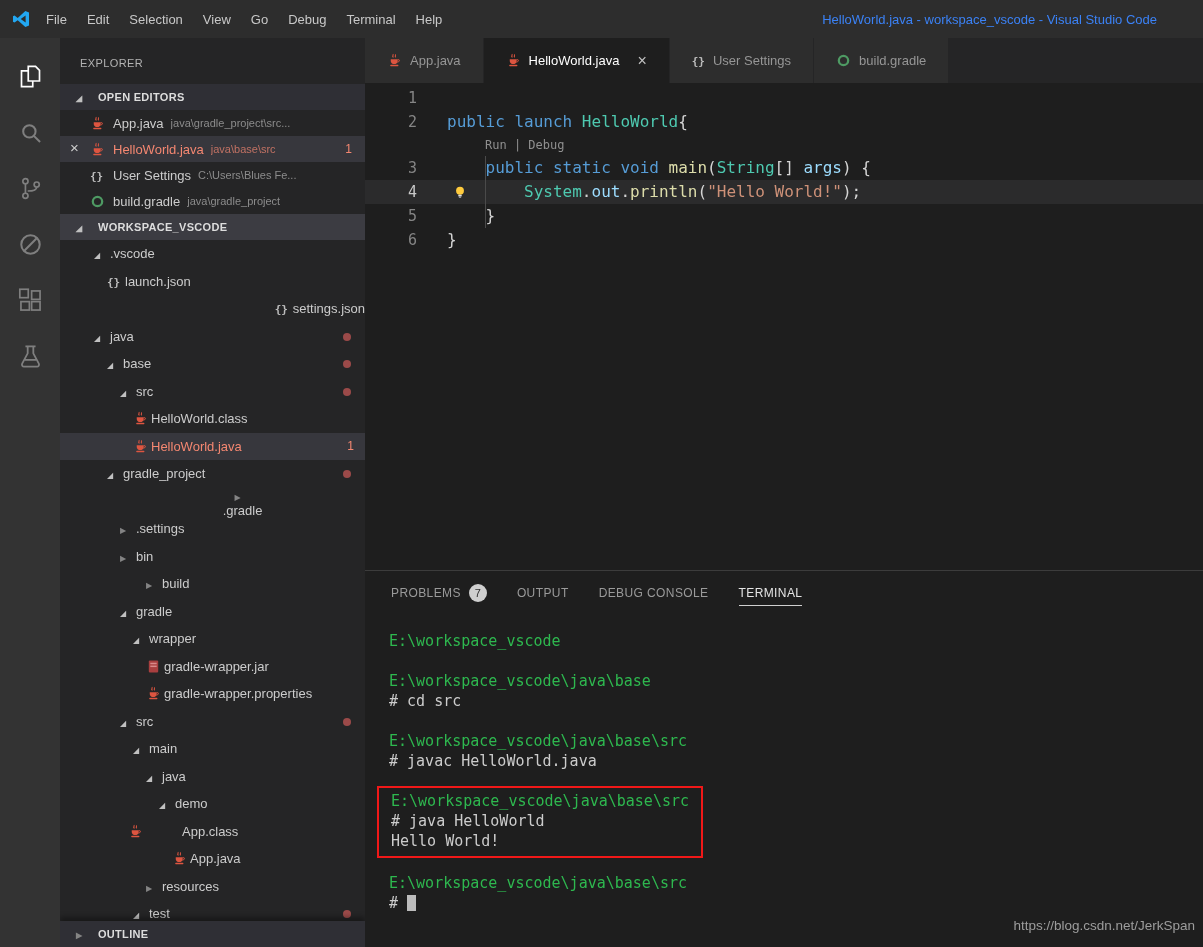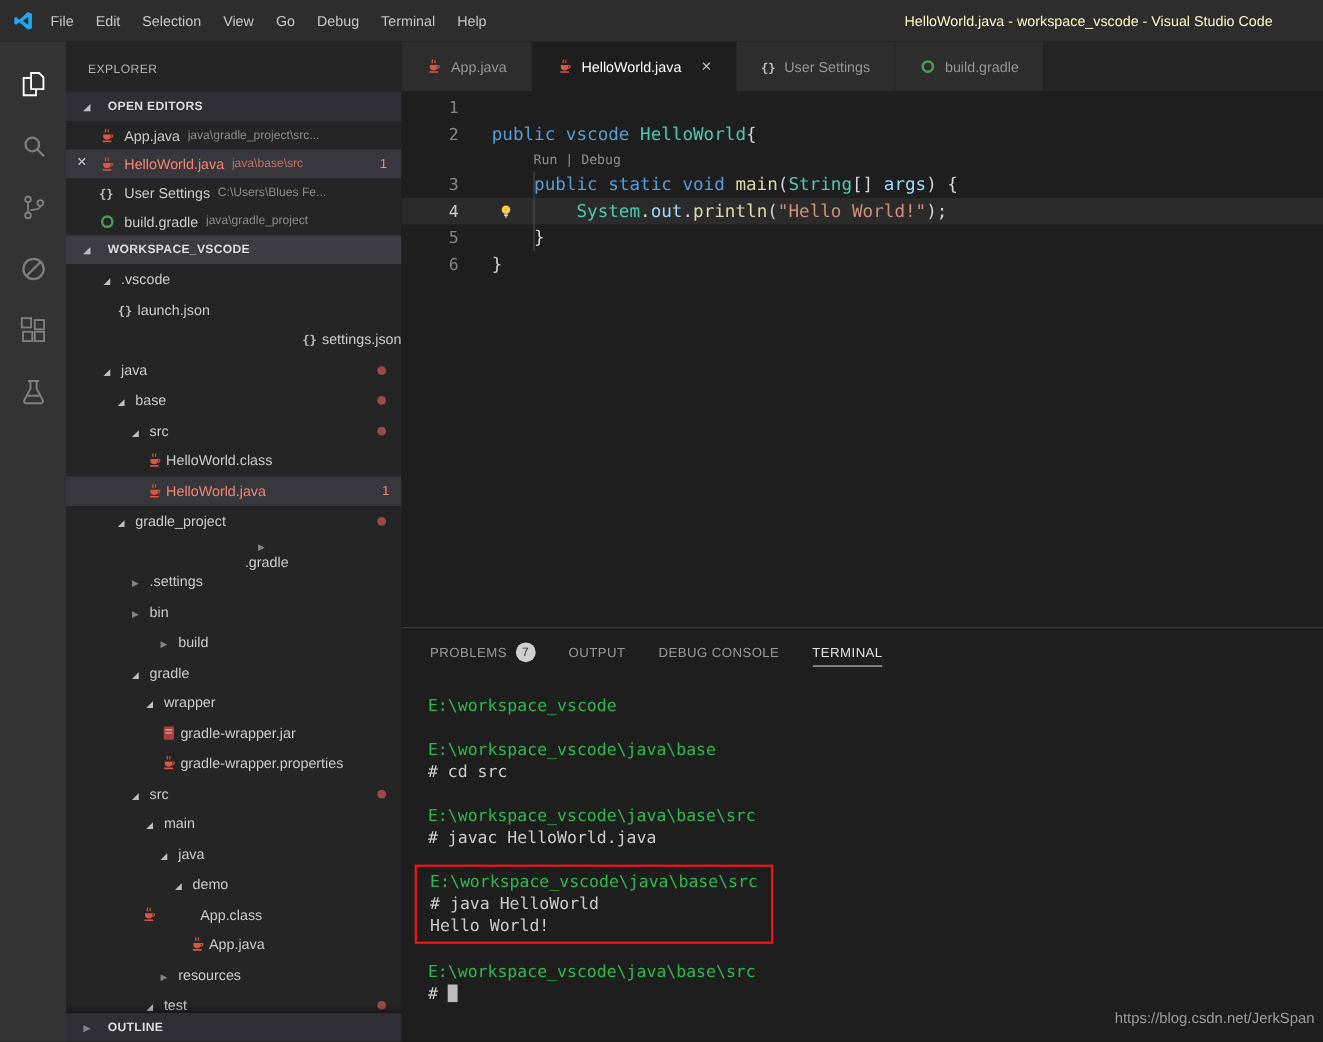--- a/index.html
+++ b/index.html
@@ -6,21 +6,21 @@
   html,body { background:#161616; }
   body { font-family:"Liberation Sans", sans-serif; }
 
   .window { position:relative; width:1203px; height:947px; background:#1e1e1e; overflow:hidden; color:#ccc; }
 
   
   .titlebar { height:38px; background:#2d2d2d; display:flex; align-items:center; font-size:13px; color:#c8c8c8; }
   .logo { margin:0 6px 0 12px; display:flex; align-items:center; }
   .menubar { display:flex; height:100%; align-items:center; }
   .menu-item { padding:0 10px; height:100%; display:flex; align-items:center; cursor:default; }
-  .window-title { margin-left:auto; margin-right:46px; color:#fef9c3; white-space:nowrap; }
+  .window-title { margin-left:auto; margin-right:46px; color:#3b82f6; white-space:nowrap; }
 
   .body { display:flex; height:909px; }
 
   
   .activitybar { width:60px; background:#333333; display:flex; flex-direction:column; align-items:center; padding-top:10px; flex-shrink:0; }
   .ab-item { width:48px; height:56px; display:flex; align-items:center; justify-content:center; color:#7f7f7f; cursor:pointer; }
   .ab-item.active { color:#ffffff; }
   .ab-item svg { width:27px; height:27px; }
 
   
@@ -472,21 +472,21 @@
         </div>
 
       <div class="editor">
         <div>
             <div class="code-line">
               <div class="gutter">1</div>
               <div class="line-content"></div>
             </div>
             <div class="code-line">
               <div class="gutter">2</div>
-              <div class="line-content"><span class="tok-kw">public vscode </span><span class="tok-cls">HelloWorld</span><span class="tok-pln">{</span></div>
+              <div class="line-content"><span class="tok-kw">public launch </span><span class="tok-cls">HelloWorld</span><span class="tok-pln">{</span></div>
             </div>
             <div class="codelens-row"><span class="codelens-link">Run | Debug</span></div>
             <div class="code-line">
               <div class="gutter">3</div>
               <div class="line-content"><span class="tok-pln">    </span><span class="tok-kw">public static void </span><span class="tok-fn">main</span><span class="tok-pln">(</span><span class="tok-cls">String</span><span class="tok-pln">[] </span><span class="tok-var">args</span><span class="tok-pln">) {</span></div>
             </div>
             <div class="code-line current">
               <div class="gutter">4</div>
               <span class="lightbulb">
                 <svg viewBox="0 0 16 16" width="14" height="14">

